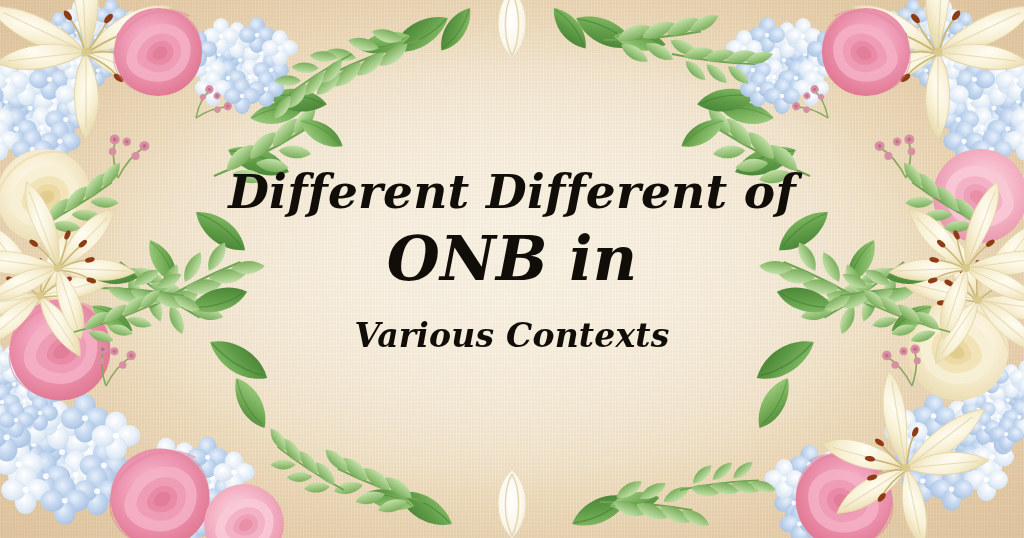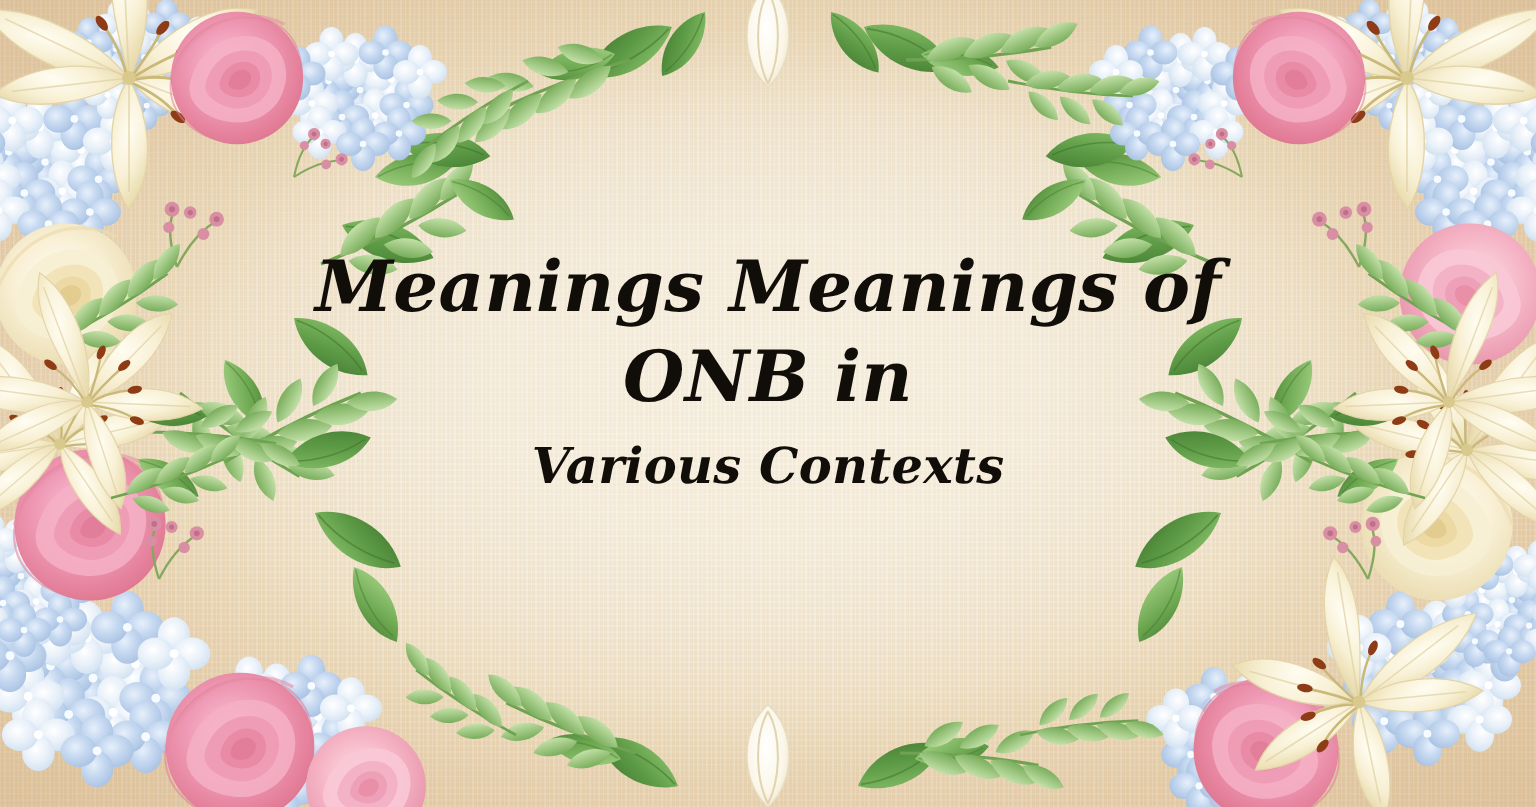--- a/index.html
+++ b/index.html
@@ -69,21 +69,21 @@
     color: #110d09;
     font-family: "DejaVu Serif", "Liberation Serif", serif;
     font-style: italic;
     font-weight: 700;
     letter-spacing: 0.2px;
     line-height: 1.0;
     white-space: nowrap;
     text-rendering: optimizeLegibility;
   }
   .line-1 { font-size: 47px; margin-bottom: 13px; }
-  .line-2 { font-size: 47px; margin-bottom: 19px; }
+  .line-2 { font-size: 61px; margin-bottom: 30px; }
   .line-3 { font-size: 33px; }
 </style>
 </head>
 <body>
 
 <div class="poster">
 
   <div class="bg-base"></div>
   <div class="bg-paper"></div>
   <div class="bg-vignette"></div>
@@ -406,18 +406,18 @@
         <use href="#branch" transform="translate(344,48) rotate(160) scale(0.9)"></use>
         <use href="#branch" transform="translate(680,48) rotate(20) scale(0.9)"></use>
       </g>
       <use href="#lilybud" transform="translate(512,538) scale(1.1)"></use>
 
       <rect x="0" y="0" width="1024" height="538" fill="none"></rect>
     </svg>
   </div>
 
   <div class="title-block">
-    <div class="title-line line-1">Meanings Meanings of</div>
+    <div class="title-line line-1">Different Different of</div>
     <div class="title-line line-2">ONB in</div>
     <div class="title-line line-3">Various Contexts</div>
   </div>
 
 </div>
 
 </body></html>

